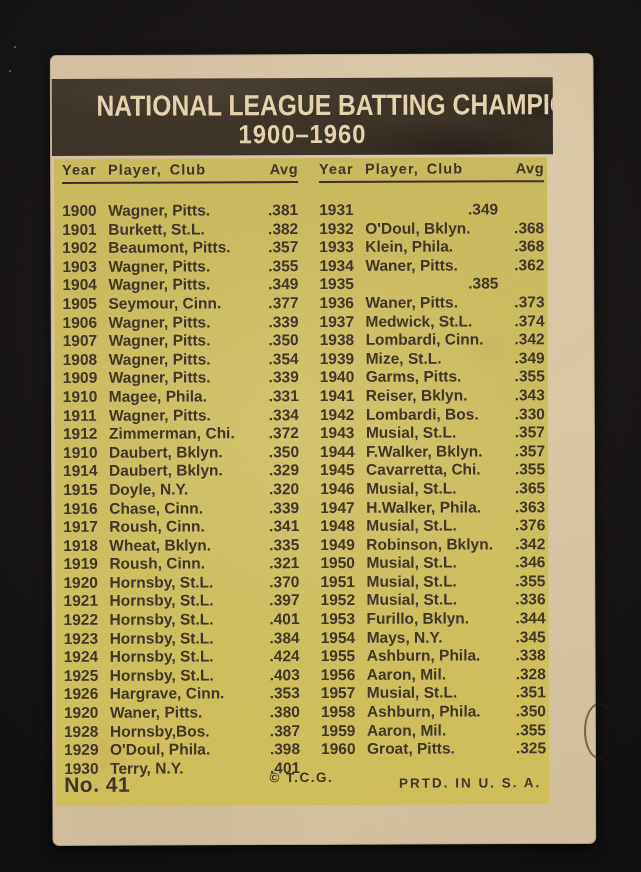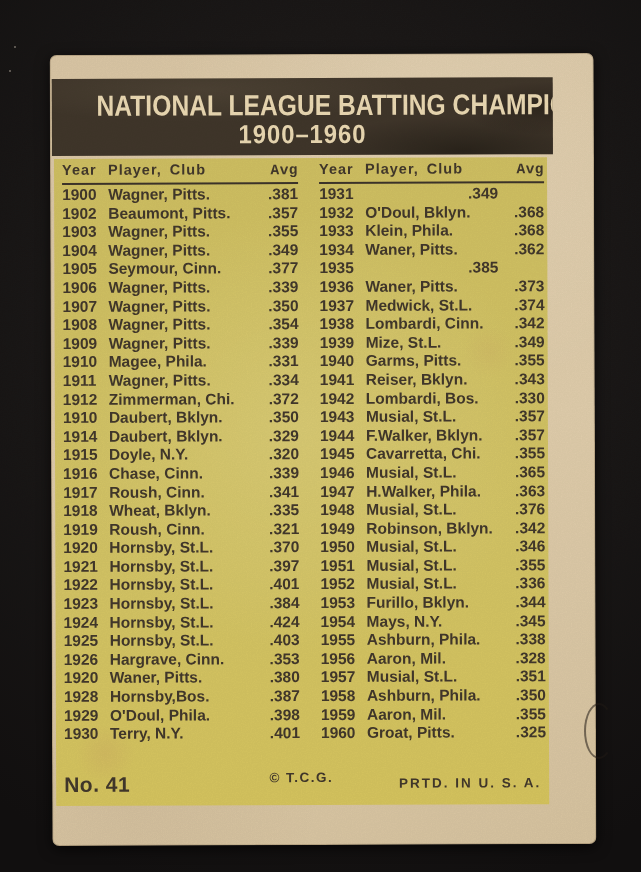--- a/index.html
+++ b/index.html
@@ -45,22 +45,22 @@
       radial-gradient(circle 26px at 88% 30%, rgba(195,140,100,.10), transparent 100%),
       radial-gradient(ellipse 65% 45% at 50% 42%, #dccd75 0%, transparent 75%),
       linear-gradient(175deg, #d2c263 0%, #d7c766 60%, #d9c75f 100%);
     color:var(--table-text);display:flex;flex-direction:column;}
   .cols{display:flex;gap:10px;padding:3px 0 0 0;}
   .col{box-sizing:border-box;padding:0 3px 0 8px;}
   .col-left{width:247px;}
   .col-right{width:236px;}
   .col-head{display:grid;grid-template-columns:46px 1fr 46px;align-items:baseline;
     font-size:14.5px;font-weight:bold;letter-spacing:1px;word-spacing:3px;
-    padding-bottom:4px;border-bottom:2.5px solid var(--rule-color);margin-bottom:1px;}
-  .col-head .av{letter-spacing:.5px;font-family:Liberation Mono, monospace;}
+    padding-bottom:4px;border-bottom:2.5px solid var(--rule-color);margin-bottom:18px;}
+  .col-head .av{letter-spacing:.5px;}
   .row{display:grid;grid-template-columns:46px 1fr 46px;align-items:baseline;
     font-size:15.5px;font-weight:bold;line-height:18.6px;white-space:nowrap;}
   .yr{text-align:left;}
   .nm{text-align:left;}
   .av{text-align:right;}
   .footer{margin-top:auto;position:relative;height:44px;}
   .card-num{position:absolute;left:8px;bottom:9px;font-size:21px;font-weight:bold;
     letter-spacing:.5px;}
   .tcg{position:absolute;left:50%;transform:translateX(-52%);bottom:20px;
     font-size:13.5px;font-weight:bold;letter-spacing:1.5px;}
@@ -99,20 +99,25 @@
             <span class="nm">Player, Club</span>
             <span class="av">Avg</span>
           </div>
           <div class="rows">
               <div class="row">
                 <span class="yr">1900</span>
                 <span class="nm">Wagner, Pitts.</span>
                 <span class="av">.381</span>
               </div>
               <div class="row">
+                <span class="yr">1901</span>
+                <span class="nm">Burkett, St.L.</span>
+                <span class="av">.382</span>
+              </div>
+              <div class="row">
                 <span class="yr">1902</span>
                 <span class="nm">Beaumont, Pitts.</span>
                 <span class="av">.357</span>
               </div>
               <div class="row">
                 <span class="yr">1903</span>
                 <span class="nm">Wagner, Pitts.</span>
                 <span class="av">.355</span>
               </div>
               <div class="row">

